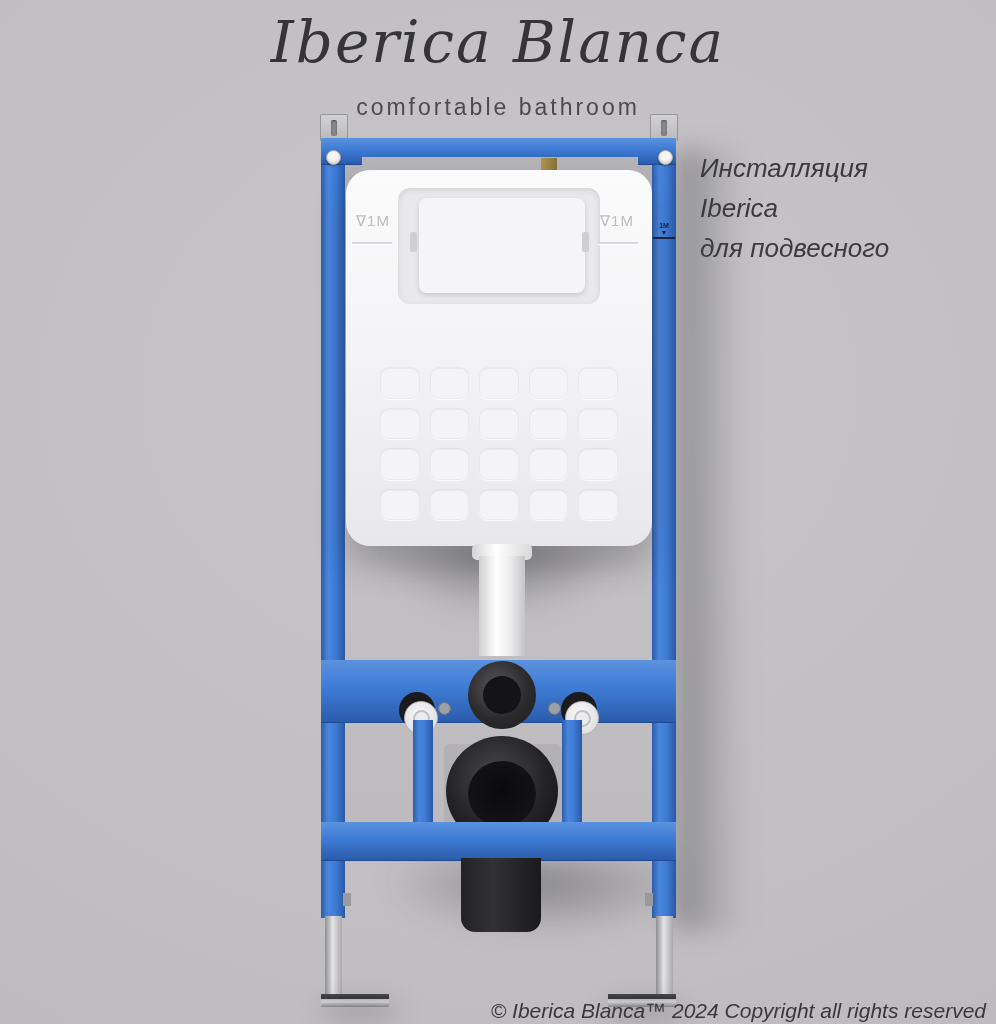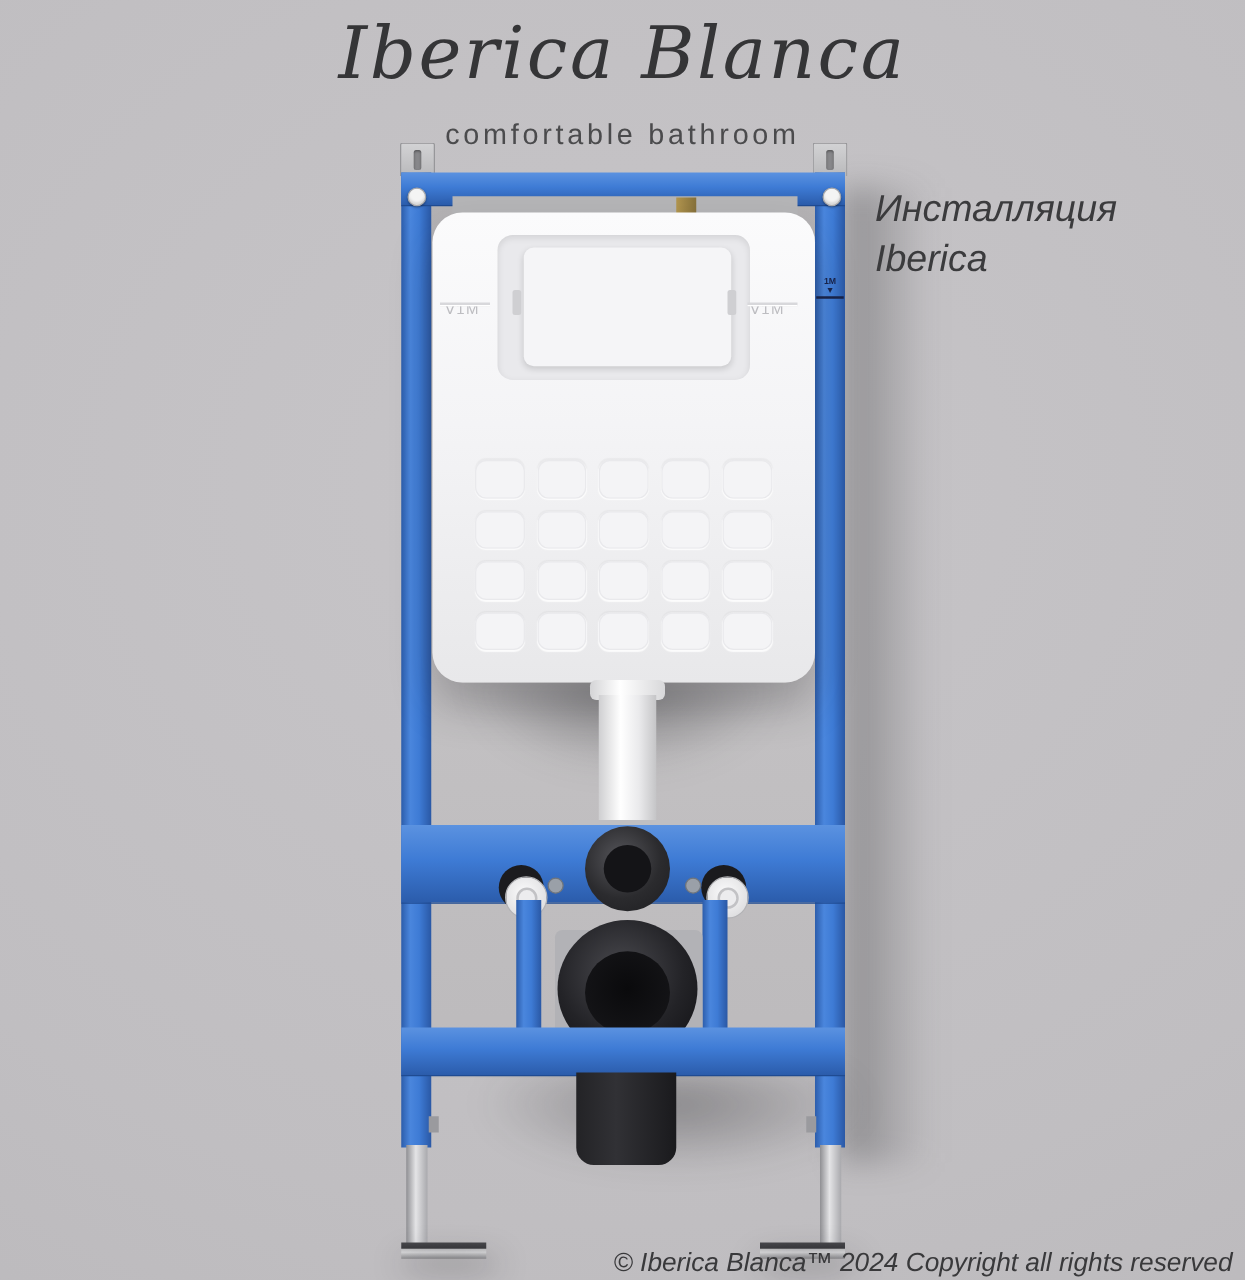--- a/index.html
+++ b/index.html
@@ -14,40 +14,40 @@
     top:8px;left:0;width:100%;text-align:center;
     font-family:"DejaVu Serif", serif;font-style:italic;font-weight:400;
     font-size:58px;color:#353537;letter-spacing:2px;
   }
   .tagline{
     top:94px;left:0;width:100%;text-align:center;
     font-size:23px;font-weight:300;color:#4b4b4d;letter-spacing:3px;
   }
   .title{
     top:148px;left:700px;width:290px;
-    font-style:italic;font-size:30px;line-height:40px;color:#3b3b3d;
+    font-style:italic;font-size:26px;line-height:40px;color:#3b3b3d;
   }
   .copyright{
     top:999px;right:10px;
     font-style:italic;font-size:21px;color:#39393b;
   }
   
   .blue-v{background:linear-gradient(90deg,#2c5dab 0%,#4a86dd 30%,#3e7bd5 60%,#2a58a5 100%);}
   .blue-h{background:linear-gradient(180deg,#5b92e0 0%,#3e7bd5 45%,#2b5cab 100%);border-bottom:1px solid #1f4b92;}
   .silver-v{background:linear-gradient(90deg,#8f8f93 0%,#e4e4e6 45%,#a9a9ad 100%);}
   .shadow{filter:blur(12px);}
   .circle{border-radius:50%;}
   
   .cistern{
     background:linear-gradient(180deg,#fbfbfc 0%,#f4f4f6 45%,#e8e8ea 100%);
     border-radius:24px;box-shadow:0 20px 32px rgba(40,40,42,.25);
   }
   .recess{background:#e9e9ec;border-radius:12px;box-shadow:inset 0 2px 6px rgba(0,0,0,.10);}
   .plate{background:#f5f5f7;border-radius:8px;box-shadow:0 2px 5px rgba(0,0,0,.14);}
-  .emboss{font-size:12px;letter-spacing:1px;color:#bdbdc1;margin-top:28px;}
+  .emboss{font-size:15px;letter-spacing:1px;color:#bdbdc1;}
   .emboss-line{height:2px;background:#d8d8db;border-bottom:1px solid #fff;}
   .grid{display:grid;grid-template-columns:repeat(5,1fr);grid-template-rows:repeat(4,1fr);gap:10px;}
   .sq{background:#f4f4f6;border-radius:9px;
       box-shadow:inset 0 0 0 1px rgba(120,120,125,.08), 0 1px 1px rgba(255,255,255,.85), 0 -1px 1px rgba(0,0,0,.04);}
   
   .screw{width:13px;height:13px;background:#f4f4f4;border:1px solid #a9a9ab;border-radius:50%;
          box-shadow:0 1px 2px rgba(0,0,0,.35), inset 0 -2px 2px rgba(0,0,0,.12);}
   .tab{background:linear-gradient(180deg,#d2d2d4,#b9b9bb);border:1px solid #97979a;border-bottom:none;border-radius:2px 2px 0 0;}
   .slot{background:#87878a;border-radius:2px;box-shadow:inset 0 1px 2px rgba(0,0,0,.4);}
   .rail-mark{width:22px;text-align:center;color:#18234a;font-size:7px;line-height:7px;font-weight:bold;}
@@ -169,16 +169,17 @@
               background:linear-gradient(180deg,#48484c 0%,#3a3a3e 35%,#c2c2c4 42%,#d8d8da 60%,#8e8e91 100%);"></div>
   <div class="abs shadow" style="left:318px;top:1006px;width:84px;height:10px;background:rgba(20,20,22,.35);border-radius:50%;"></div>
   <div class="abs shadow" style="left:604px;top:1006px;width:84px;height:10px;background:rgba(20,20,22,.35);border-radius:50%;"></div>
 
   <div class="abs logo">Iberica Blanca</div>
   <div class="abs tagline">comfortable bathroom</div>
 
   <div class="abs title">
     <div>Инсталляция</div>
     <div>Iberica</div>
+    <div>для подвесного</div>
   </div>
 
   <div class="abs copyright">© Iberica Blanca™ 2024 Copyright all rights reserved</div>
 </div>
 
 </body></html>

